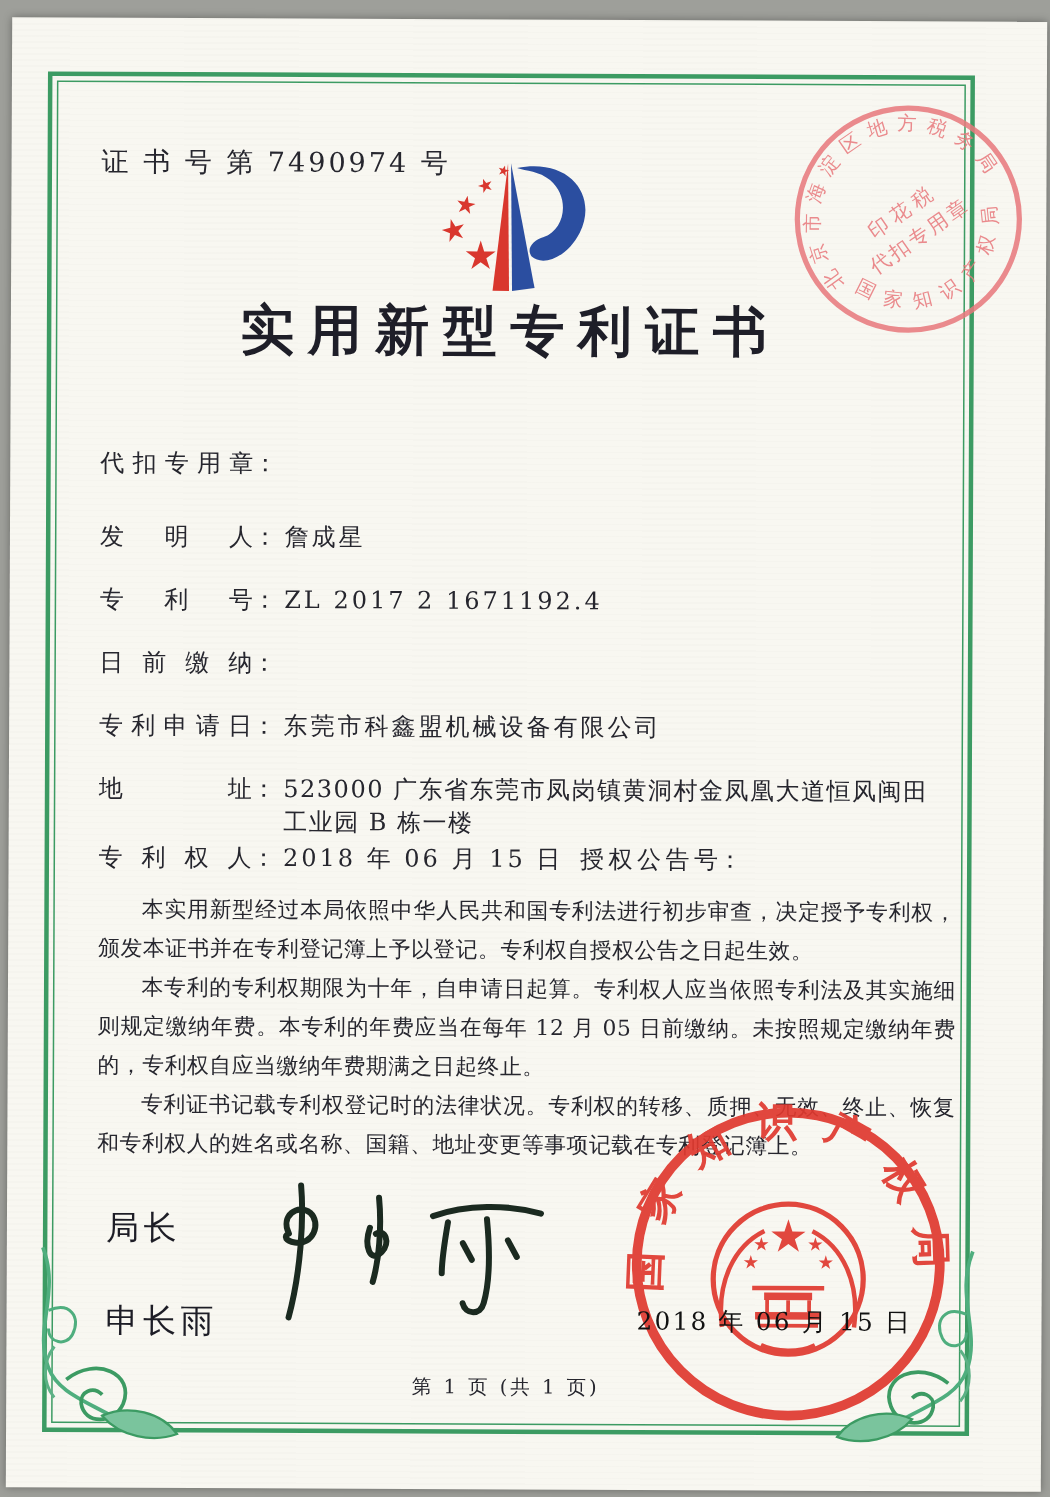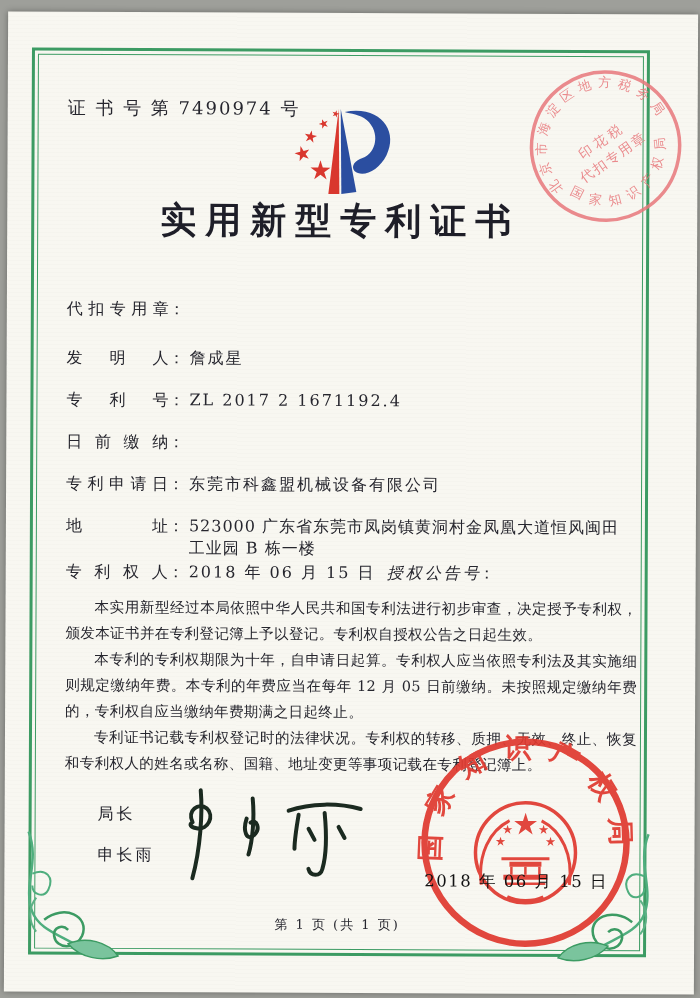--- a/index.html
+++ b/index.html
@@ -39,31 +39,31 @@
   .field-row .flabel{
     display:inline-block;width:102px;text-align:justify;text-align-last:justify;
     flex:0 0 102px;
   }
   .field-row .colon{margin-right:5px;}
   .field-row .fvalue{letter-spacing:2px;}
   .row-name{margin-bottom:27px;}
   .row-addr{margin-bottom:2px;}
   .row-addr .fvalue{width:468px;white-space:pre-line;letter-spacing:1px;line-height:22px;}
   .grant-pair-right{position:absolute;left:321px;top:0;display:flex;}
-  .grant-pair-right .flabel{width:92px;flex:0 0 92px;font-style:italic;}
+  .grant-pair-right .flabel{width:92px;flex:0 0 92px;}
   .mono-val{letter-spacing:1px;}
   #paragraphs{
     position:absolute;left:60px;top:582px;width:572px;
     font-size:14.5px;line-height:26px;color:#26262e;
     text-align:justify;
   }
   #paragraphs p{margin:0;text-indent:2em;letter-spacing:0.4px;}
-  #sig-block{position:absolute;left:93px;top:792px;font-size:16px;color:#1d1d26;}
+  #sig-block{position:absolute;left:66px;top:792px;font-size:22px;color:#1d1d26;}
   #sig-block .sig-title{letter-spacing:3px;}
-  #sig-block .sig-name{margin-top:20px;letter-spacing:3px;}
+  #sig-block .sig-name{margin-top:32px;letter-spacing:3px;}
   #signature-svg{position:absolute;left:158px;top:772px;width:215px;height:102px;}
   #seal-svg{position:absolute;left:411px;top:719px;width:220px;height:220px;opacity:0.92;}
   .seal-date{
     position:absolute;left:420px;top:857px;width:230px;
     font-size:16.5px;color:#111;letter-spacing:1.5px;z-index:5;
   }
   #stamp-wrap{position:absolute;left:518px;top:52px;width:160px;height:160px;
     transform:rotate(-35deg);opacity:0.85;}
   .footer{
     position:absolute;left:24px;right:48px;top:903px;

